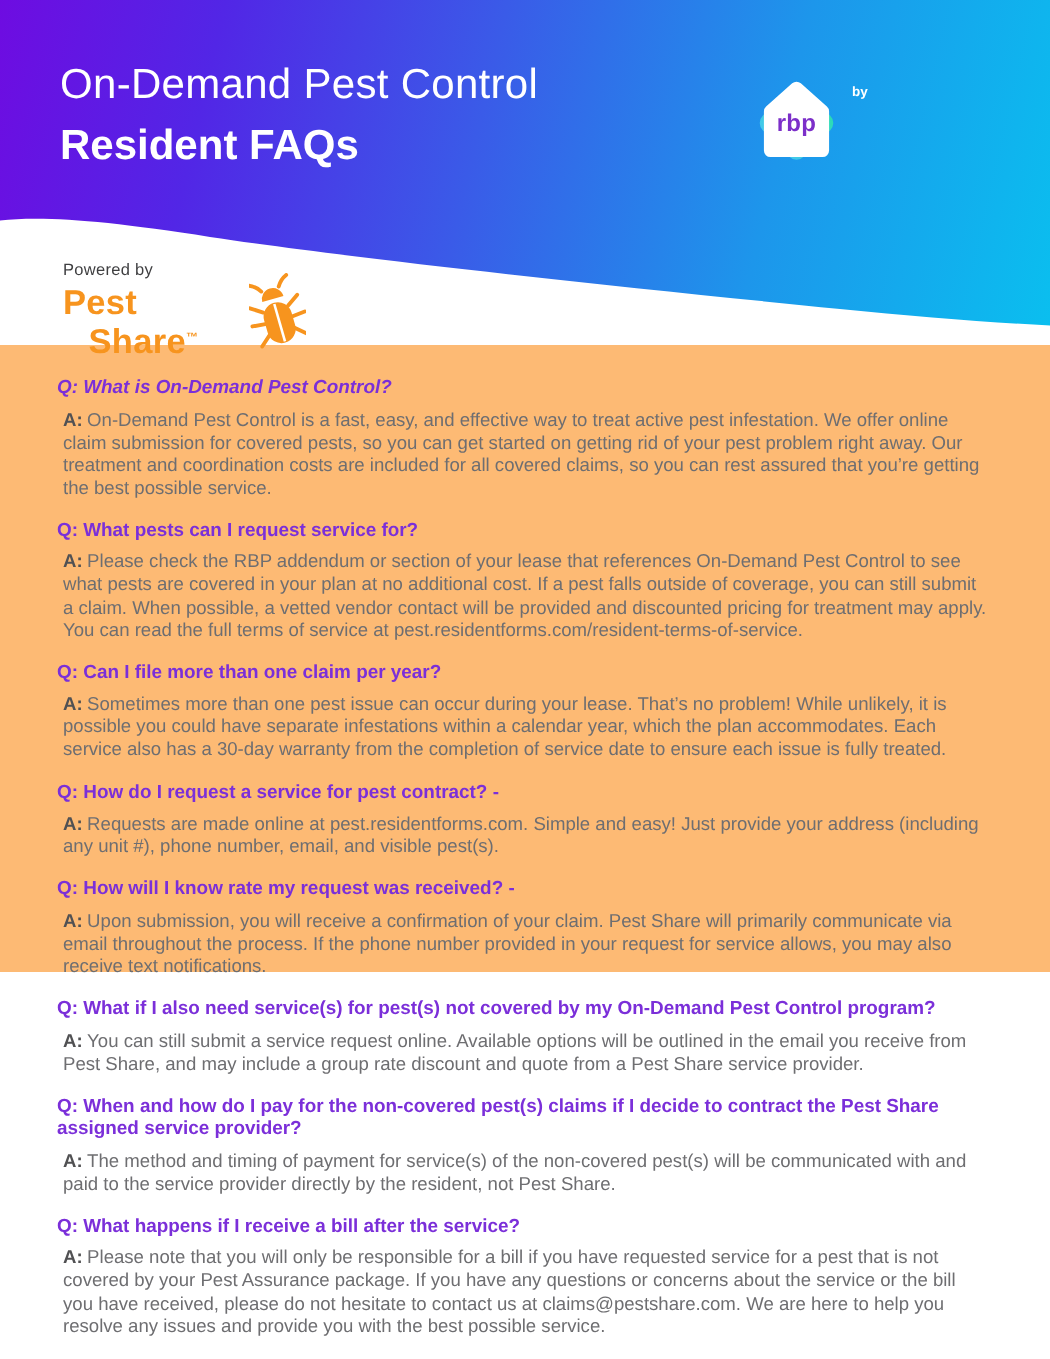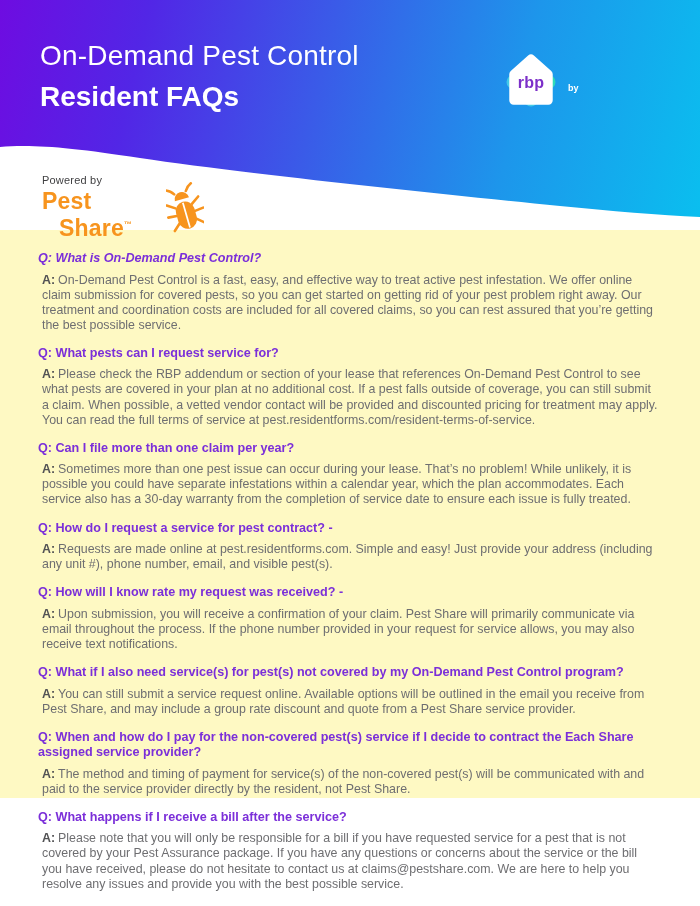--- a/index.html
+++ b/index.html
@@ -1,39 +1,39 @@
 <!DOCTYPE html>
 <html><head>
 <meta charset="utf-8">
 <style>
   html,body{margin:0;padding:0;}
   body{
     width:700px;height:906px;background:#ffffff;overflow:hidden;
     font-family:"Liberation Sans",sans-serif;
     -webkit-font-smoothing:antialiased;
   }
-  .page{position:relative;width:700px;height:798px;background:#fef9c3;}
+  .page{position:relative;width:700px;height:648px;background:#fdba74;}
 
   
   .hero{
     position:relative;height:230px;
     background:linear-gradient(103deg,#6E0CE1 0%,#5226E6 20%,#3A5BE8 45%,#1D96EB 72%,#0ABFEF 100%);
   }
   .hero-titles{position:absolute;left:40px;top:40px;color:#fff;}
   .title1{font-size:28px;font-weight:400;letter-spacing:.2px;white-space:nowrap;}
   .title2{font-size:28px;font-weight:700;margin-top:9px;white-space:nowrap;}
 
   .brand{position:absolute;left:503px;top:51px;display:flex;}
   .badge{position:relative;width:56px;height:62px;}
   .badge svg{display:block;}
   .badge-label{
     position:absolute;left:0;right:0;top:23px;text-align:center;
     color:#7C2FC9;font-weight:700;font-size:16px;letter-spacing:.2px;
   }
-  .sn{display:flex;margin-left:9px;margin-top:30px;color:#fff;}
+  .sn{display:flex;margin-left:9px;margin-top:3px;color:#fff;}
   .by{font-size:9px;font-weight:700;margin-top:2px;margin-right:2px;}
   .sn-lines{font-size:17px;font-weight:700;line-height:14px;letter-spacing:-.2px;text-align:right;}
 
   .wave{position:absolute;left:0;bottom:0;width:700px;height:95px;display:block;}
 
   
   .powered{position:absolute;left:42px;top:174px;z-index:3;}
   .powered-label{font-size:11px;color:#3F3F41;letter-spacing:.2px;}
   .ps-row{display:flex;align-items:flex-end;gap:28px;}
   .ps-text{color:#F7941E;font-weight:700;font-size:23px;line-height:23px;margin-top:3px;letter-spacing:.2px;}
@@ -132,21 +132,21 @@
     </section>
     <section class="faq">
       <h3>Q: How will I know rate my request was received? -</h3>
       <p><span class="ap">A:</span><span>Upon submission, you will receive a confirmation of your claim. Pest Share will primarily communicate via email throughout the process. If the phone number provided in your request for service allows, you may also receive text notifications.</span></p>
     </section>
     <section class="faq">
       <h3>Q: What if I also need service(s) for pest(s) not covered by my On-Demand Pest Control program?</h3>
       <p><span class="ap">A:</span><span>You can still submit a service request online. Available options will be outlined in the email you receive from Pest Share, and may include a group rate discount and quote from a Pest Share service provider.</span></p>
     </section>
     <section class="faq">
-      <h3>Q: When and how do I pay for the non-covered pest(s) service if I decide to contract the Each Share assigned service provider?</h3>
+      <h3>Q: When and how do I pay for the non-covered pest(s) claims if I decide to contract the Pest Share assigned service provider?</h3>
       <p><span class="ap">A:</span><span>The method and timing of payment for service(s) of the non-covered pest(s) will be communicated with and paid to the service provider directly by the resident, not Pest Share.</span></p>
     </section>
     <section class="faq">
       <h3>Q: What happens if I receive a bill after the service?</h3>
       <p><span class="ap">A:</span><span>Please note that you will only be responsible for a bill if you have requested service for a pest that is not covered by your Pest Assurance package. If you have any questions or concerns about the service or the bill you have received, please do not hesitate to contact us at claims@pestshare.com. We are here to help you resolve any issues and provide you with the best possible service.</span></p>
     </section>
   </main>
 
 </div>
 

